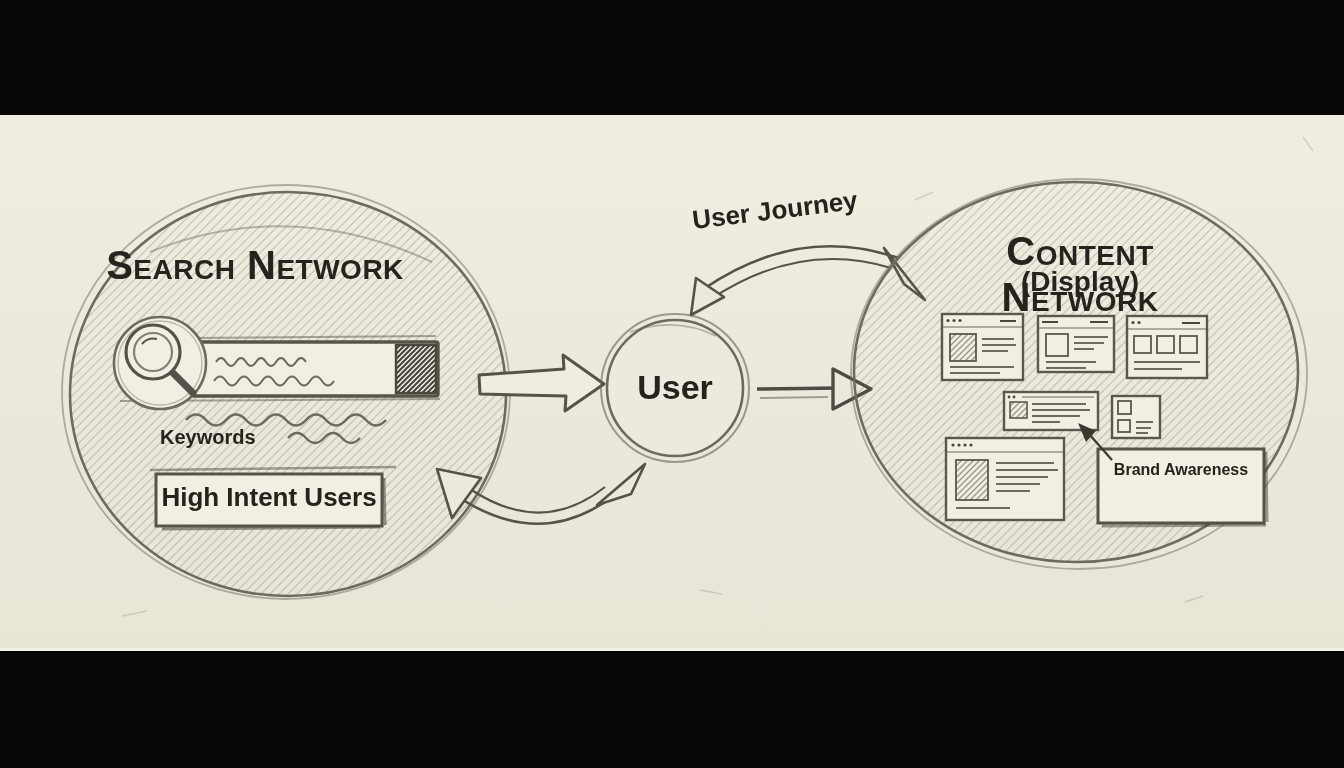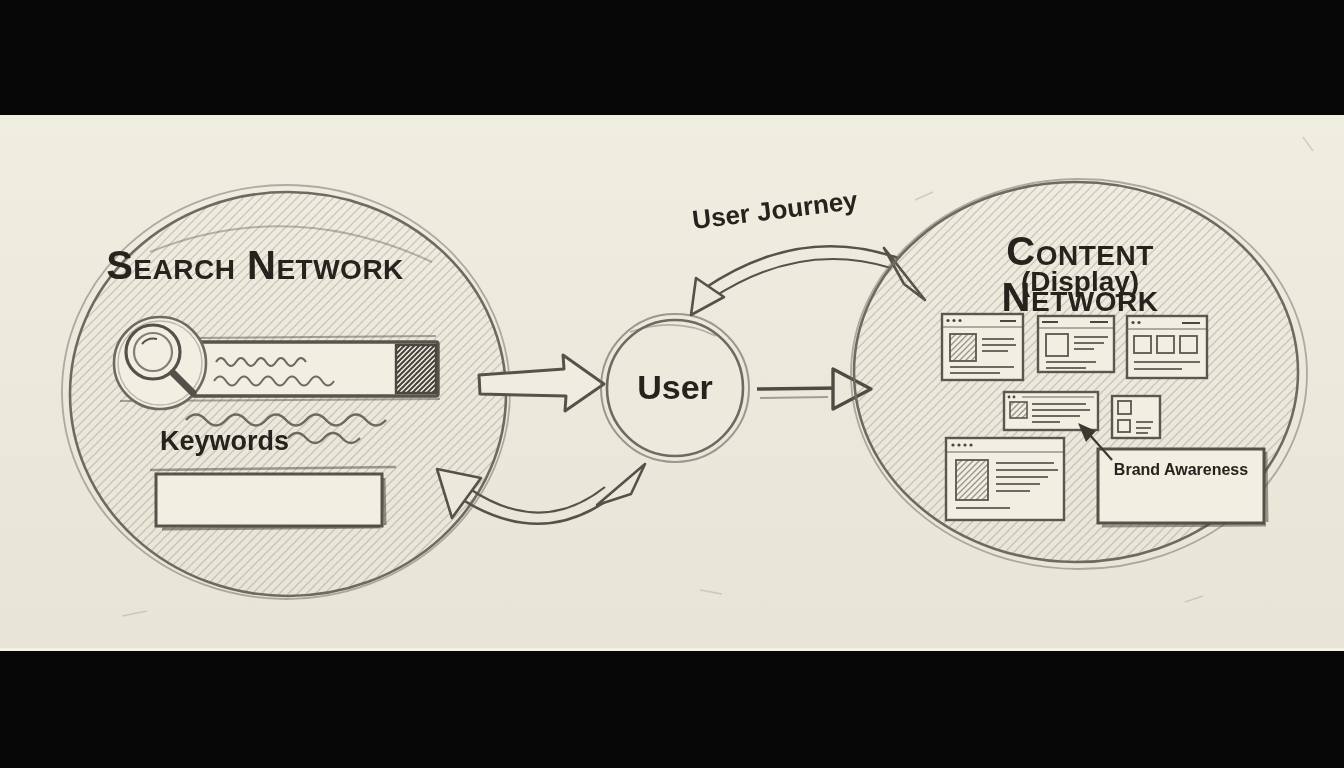--- a/index.html
+++ b/index.html
@@ -4,21 +4,21 @@
 <style>
   html,body{margin:0;padding:0;background:#000;}
   .stage{position:relative;width:1344px;height:768px;background:#060606;overflow:hidden;
          font-family:"Liberation Sans",sans-serif;}
   .art{position:absolute;left:0;top:0;width:1344px;height:768px;display:block;}
   .label{position:absolute;color:#26231E;font-weight:700;line-height:1.15;
          -webkit-font-smoothing:antialiased;}
   .center{text-align:center;}
   .smallcaps{font-variant:small-caps;letter-spacing:.5px;}
   #t-search   {left:85px;  top:242px; width:340px; font-size:40px;}
-  #t-keywords {left:160px; top:426px; font-size:27px;}
+  #t-keywords {left:160px; top:426px; font-size:20px;}
   #t-highintent{left:153px;top:483px; width:232px; font-size:26px;}
   #t-user     {left:605px; top:368px; width:140px; font-size:34px;text-align:center;}
   #t-journey  {left:686px; top:196px; width:178px; font-size:26px; transform:rotate(-7deg);}
   #t-content  {left:928px; top:228px; width:304px; font-size:40px;}
   #t-display  {left:980px; top:266px; width:200px; font-size:28px;}
   #t-brand    {left:1103px;top:460px; width:156px; font-size:16px; line-height:1.25;}
 </style>
 </head>
 <body>
 
@@ -188,18 +188,19 @@
       <line x1="1112" y1="460" x2="1089" y2="434" stroke="#3B3832" stroke-width="2.2"></line>
       <polygon points="1078,423 1096,431 1086,442" fill="#3B3832"></polygon>
     </g>
   </svg>
 
   <div style="position:absolute;left:0;top:0;width:1344px;height:115px;background:#060606;"></div>
   <div style="position:absolute;left:0;top:651px;width:1344px;height:117px;background:#060606;"></div>
 
   <div id="t-search" class="label center smallcaps">Search Network</div>
   <div id="t-keywords" class="label">Keywords</div>
+  <div id="t-highintent" class="label center">High Intent Users</div>
   <div id="t-user" class="label center">User</div>
   <div id="t-journey" class="label center">User Journey</div>
   <div id="t-display" class="label center">(Display)</div>
   <div id="t-content" class="label center smallcaps">Content Network</div>
   <div id="t-brand" class="label center">Brand Awareness</div>
 </div>
 
 </body></html>

